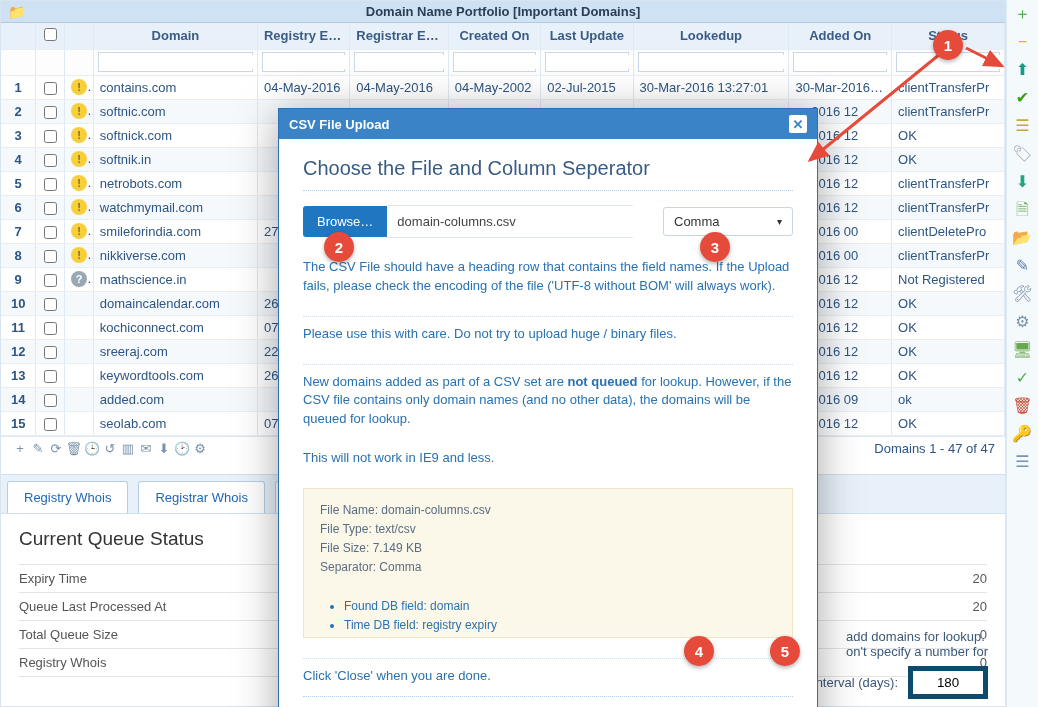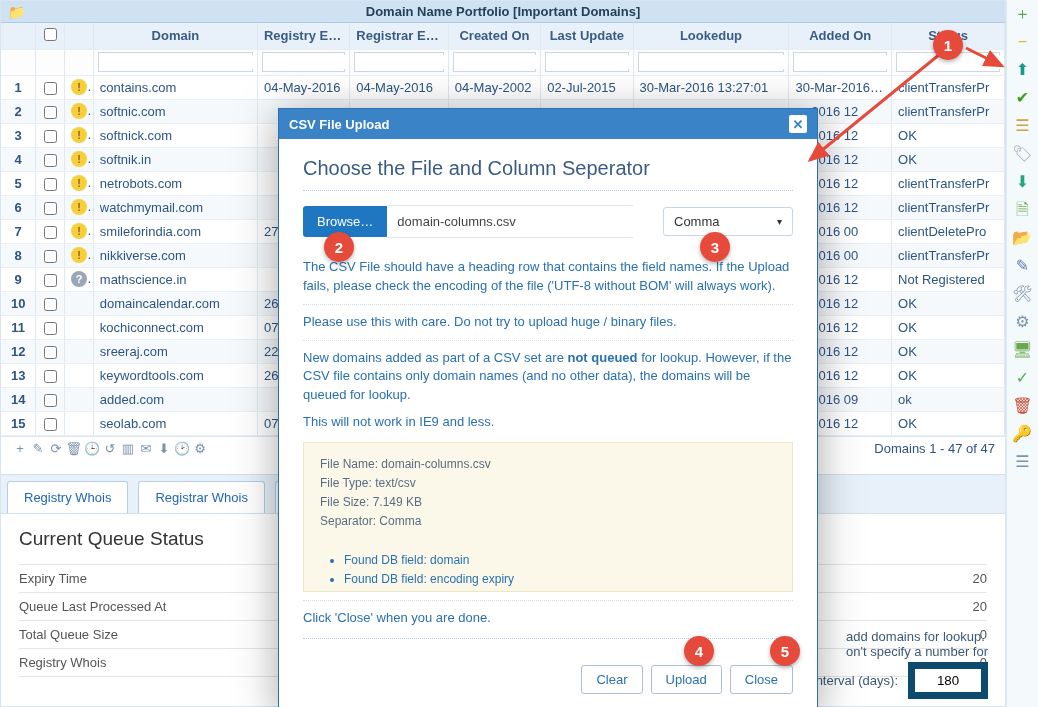--- a/index.html
+++ b/index.html
@@ -28,32 +28,32 @@
   .grid-footer{display:flex;align-items:center;justify-content:space-between;padding:4px 10px;background:#fff;border-top:1px solid #dfe9f3;}
   .footer-tools span{display:inline-block;width:18px;text-align:center;color:#7a93ac;cursor:pointer;}
   .tabs{display:flex;background:#e8f1fa;border-top:1px solid #cfe0ef;border-bottom:1px solid #cfe0ef;margin-top:14px;}
   .tabs .tab{padding:8px 16px;color:#1f66b6;border:1px solid #b5cee4;border-bottom:none;background:#fff;margin:6px 4px 0 6px;border-radius:3px 3px 0 0;cursor:pointer;}
   .queue-panel{padding:14px 18px;}
   .queue-panel h2{font-size:19px;color:#333;font-weight:500;margin-bottom:14px;}
   .queue-row{display:flex;justify-content:space-between;border-top:1px solid #e4e4e4;padding:6px 0;font-size:13px;color:#555;}
   .queue-row:last-child{border-bottom:1px solid #e4e4e4;}
   .right-note{position:absolute;right:50px;bottom:48px;color:#3b5977;font-size:13px;}
   .refresh-box{position:absolute;right:50px;bottom:8px;display:flex;align-items:center;gap:10px;color:#3b5977;}
-  .refresh-box input{width:80px;border:7px solid #0c4a6e;padding:4px;text-align:center;}
+  .refresh-box input{width:80px;border:5px solid #0c4a6e;padding:4px;text-align:center;}
   
   .modal{position:absolute;left:278px;top:108px;width:540px;background:#fff;border:1px solid #2c71b6;box-shadow:0 6px 40px rgba(0,0,0,0.35);z-index:40;}
   .modal-hd{background:#3a83c6;color:#fff;padding:6px 10px;display:flex;justify-content:space-between;align-items:center;font-weight:600;gap:24px;}
   .modal-hd .close{background:#fff;color:#3a83c6;width:18px;height:18px;display:flex;align-items:center;justify-content:center;border-radius:2px;cursor:pointer;font-weight:bold;}
   .modal-body{padding:18px 24px;color:#2a71b0;font-size:13px;}
   .modal-body h3{font-size:20px;color:#3a5c84;font-weight:500;margin-bottom:10px;border-bottom:1px dotted #b5cee4;padding-bottom:10px;}
   .file-row{display:flex;align-items:center;gap:0;margin:14px 0 20px 0;}
   .browse-btn{background:#1f77c2;color:#fff;padding:8px 14px;border-radius:3px 0 0 3px;cursor:pointer;font-size:13px;}
   .file-name{flex:1;padding:8px 10px;background:#fff;border:1px solid #dce7f2;border-left:none;border-right:none;color:#444;}
   .sel{margin-left:30px;border:1px solid #c7d6e6;padding:6px 10px;border-radius:3px;background:#fff;color:#333;min-width:130px;display:flex;justify-content:space-between;align-items:center;cursor:pointer;}
-  .modal-body p{margin:8px 0;line-height:1.45;border-top:1px dotted #cfe0ef;padding-top:8px;}
+  .modal-body p{margin:20px 0;line-height:1.45;border-top:1px dotted #cfe0ef;padding-top:8px;}
   .modal-body p:first-of-type{border-top:none;padding-top:0;}
   .log-box{background:#fbf8ea;border:1px solid #eee6c4;padding:12px 16px;margin-top:10px;font-family:monospace;font-size:12px;color:#5a6d80;line-height:1.6;max-height:150px;overflow:auto;}
   .log-box ul{list-style:disc;margin-left:24px;color:#2a71b0;}
   .modal-foot{display:flex;justify-content:flex-end;gap:8px;padding:0 24px 18px;}
   .modal-foot button{border:1px solid #a9c0da;background:#fff;color:#2a71b0;padding:6px 14px;border-radius:3px;cursor:pointer;font-size:13px;}
   
   .marker{position:absolute;width:30px;height:30px;background:#e64a3b;color:#fff;border-radius:50%;display:flex;align-items:center;justify-content:center;font-weight:bold;font-size:15px;z-index:60;box-shadow:0 2px 4px rgba(0,0,0,0.3);}
   svg.arrow{position:absolute;z-index:55;overflow:visible;}
 </style>
 </head>
@@ -427,21 +427,21 @@
     <p style="border-top:none;padding-top:0;">This will not work in IE9 and less.</p>
 
     <div class="log-box">
       <div>File Name: domain-columns.csv</div>
       <div>File Type: text/csv</div>
       <div>File Size: 7.149 KB</div>
       <div>Separator: Comma</div>
       <br>
       <ul id="logitems">
           <li>Found DB field: domain</li>
-          <li>Found DB field: encoding expiry</li>
+          <li>Time DB field: registry expiry</li>
           <li>Found DB field: registrar expiry</li>
         </ul>
     </div>
     <p style="border-bottom:1px dotted #b5cee4;padding-bottom:10px;">Click 'Close' when you are done.</p>
   </div>
   <div class="modal-foot">
     <button>Clear</button>
     <button>Upload</button>
     <button>Close</button>
   </div>

